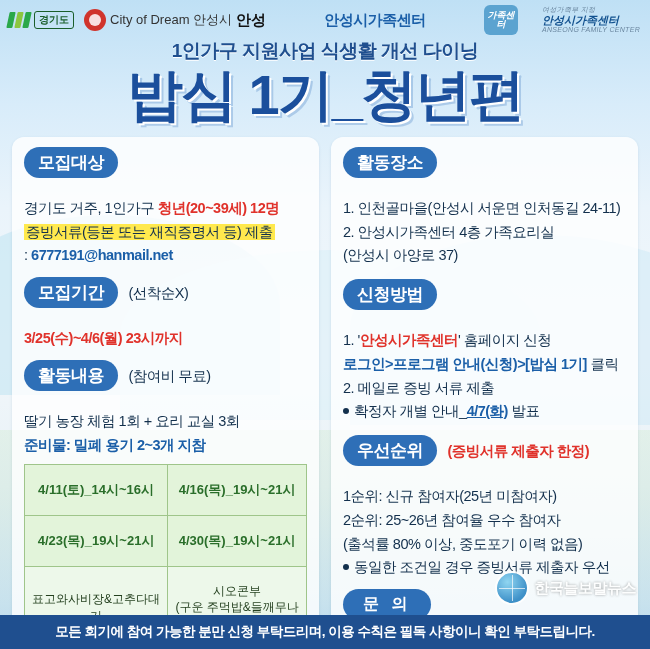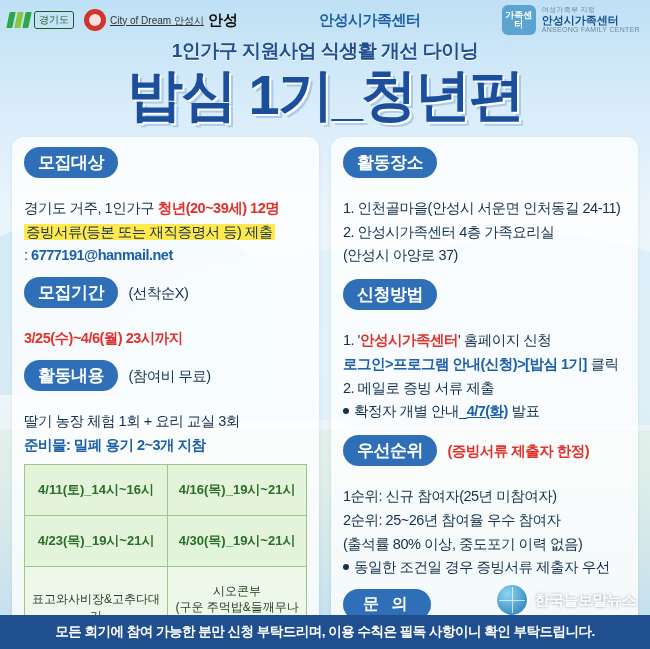--- a/index.html
+++ b/index.html
@@ -35,27 +35,27 @@
     position:relative; height:36px;
     display:flex; align-items:center; justify-content:space-between;
     padding:4px 10px 0 8px;
   }
   .logos-left { display:flex; align-items:center; gap:10px; }
   .logo-gg { display:flex; align-items:center; gap:4px; }
   .gg-mark { display:flex; gap:2px; }
   .gg-bar { width:6px; height:16px; background:#2aa84a; border-radius:1px; transform:skewX(-12deg); }
   .gg-bar.b2 { background:#8cc63f; }
   .gg-bar.b3 { background:#2aa84a; }
-  .gg-txt { font-size:10px; color:#1a5e2a; font-weight:normal; border:1px solid #1a5e2a; border-radius:3px; padding:1px 4px; }
+  .gg-txt { font-size:10px; color:#1a5e2a; font-weight:bold; border:1px solid #1a5e2a; border-radius:3px; padding:1px 4px; }
   .logo-as { display:flex; align-items:center; gap:4px; }
   .as-mark { width:22px; height:22px; border-radius:50%; background:#d0342c; position:relative; }
   .as-mark:after { content:""; position:absolute; left:5px; top:5px; width:12px; height:12px; border-radius:50%; background:#fff; opacity:.85; }
-  .as-txt { font-size:10px; color:#333; line-height:1.1;text-decoration:underline; }
+  .as-txt { font-size:13px; color:#333; line-height:1.1; }
   .center-title { font-size:15px; font-weight:bold; color:#1b5fa8; letter-spacing:-0.5px; }
-  .logos-right { display:flex; align-items:center; gap:6px; }
+  .logos-right { display:flex; align-items:center; gap:24px;font-style:italic; }
   .fam-badge { width:34px; height:30px; background:#5ba3d0; border-radius:6px; color:#fff; font-size:9px;
                display:flex; align-items:center; justify-content:center; text-align:center; line-height:1.05; font-weight:bold;}
   .fam-txt { font-size:9px; color:#1b5fa8; line-height:1.15; }
   .fam-txt b { font-size:11px; display:block; color:#12518f; }
   .fam-txt span { font-size:7px; color:#6b87a0; display:block; letter-spacing:.3px;}
   .fam-sub { font-size:6px; color:#9ab; display:block; }
 
   
   .subtitle {
     text-align:center; font-size:19px; color:#1f4f8f; font-weight:bold;
@@ -101,21 +101,21 @@
   .phone { font-size:17px; font-weight:bold; color:#13304d; letter-spacing:-0.3px; }
 
   
   .footer {
     position:absolute; left:0; right:0; bottom:0; height:34px;
     background:#1f4f8f; color:#fff; display:flex; align-items:center; justify-content:center;
     font-size:13.5px; letter-spacing:-0.5px; font-weight:bold;text-align:right;
   }
   
   .watermark {
-    position:absolute; right:14px; bottom:32px; display:flex; align-items:center; gap:6px; opacity:.85;
+    position:absolute; right:14px; bottom:44px; display:flex; align-items:center; gap:6px; opacity:.85;
   }
   .globe {
     width:34px; height:34px; border-radius:50%;
     background:radial-gradient(circle at 35% 30%, #7fd0f0, #1f7fc0 70%);
     position:relative; border:2px solid #fff;
   }
   .globe:before{content:"";position:absolute;left:50%;top:2px;bottom:2px;width:1px;background:rgba(255,255,255,.7);}
   .globe:after{content:"";position:absolute;top:50%;left:2px;right:2px;height:1px;background:rgba(255,255,255,.7);}
   .wm-text { font-size:15px; font-weight:bold; color:#ffffff; text-shadow:0 0 3px rgba(0,0,0,.45); letter-spacing:-0.5px;}
   .bullet { display:inline-block; width:6px; height:6px; background:#13304d; border-radius:50%; margin-right:5px; vertical-align:2px;}

